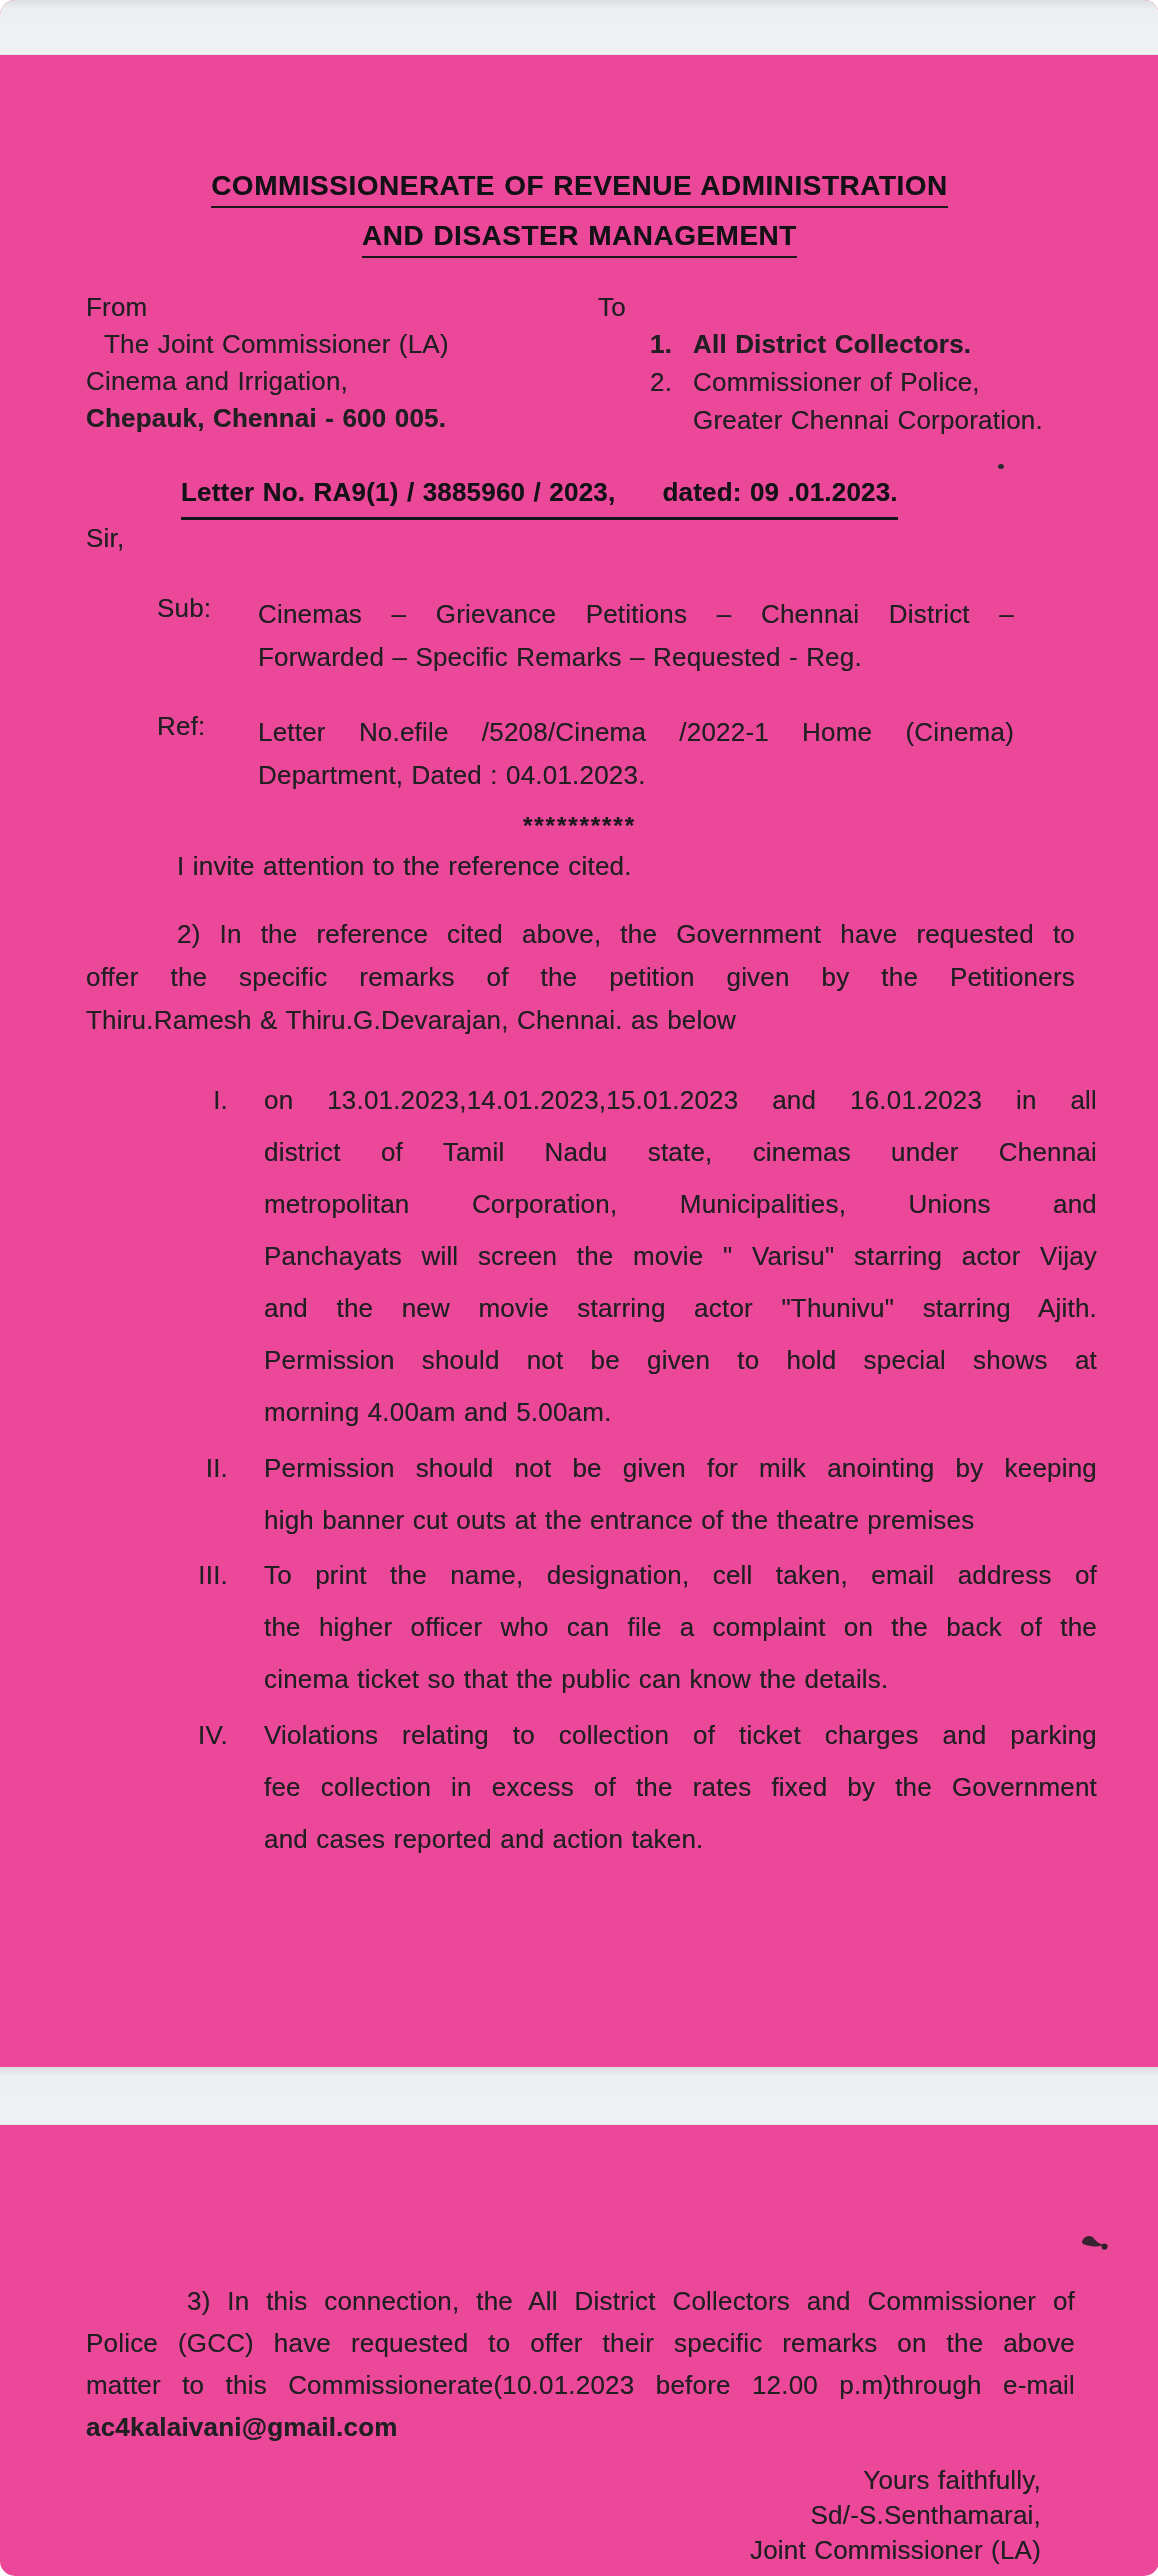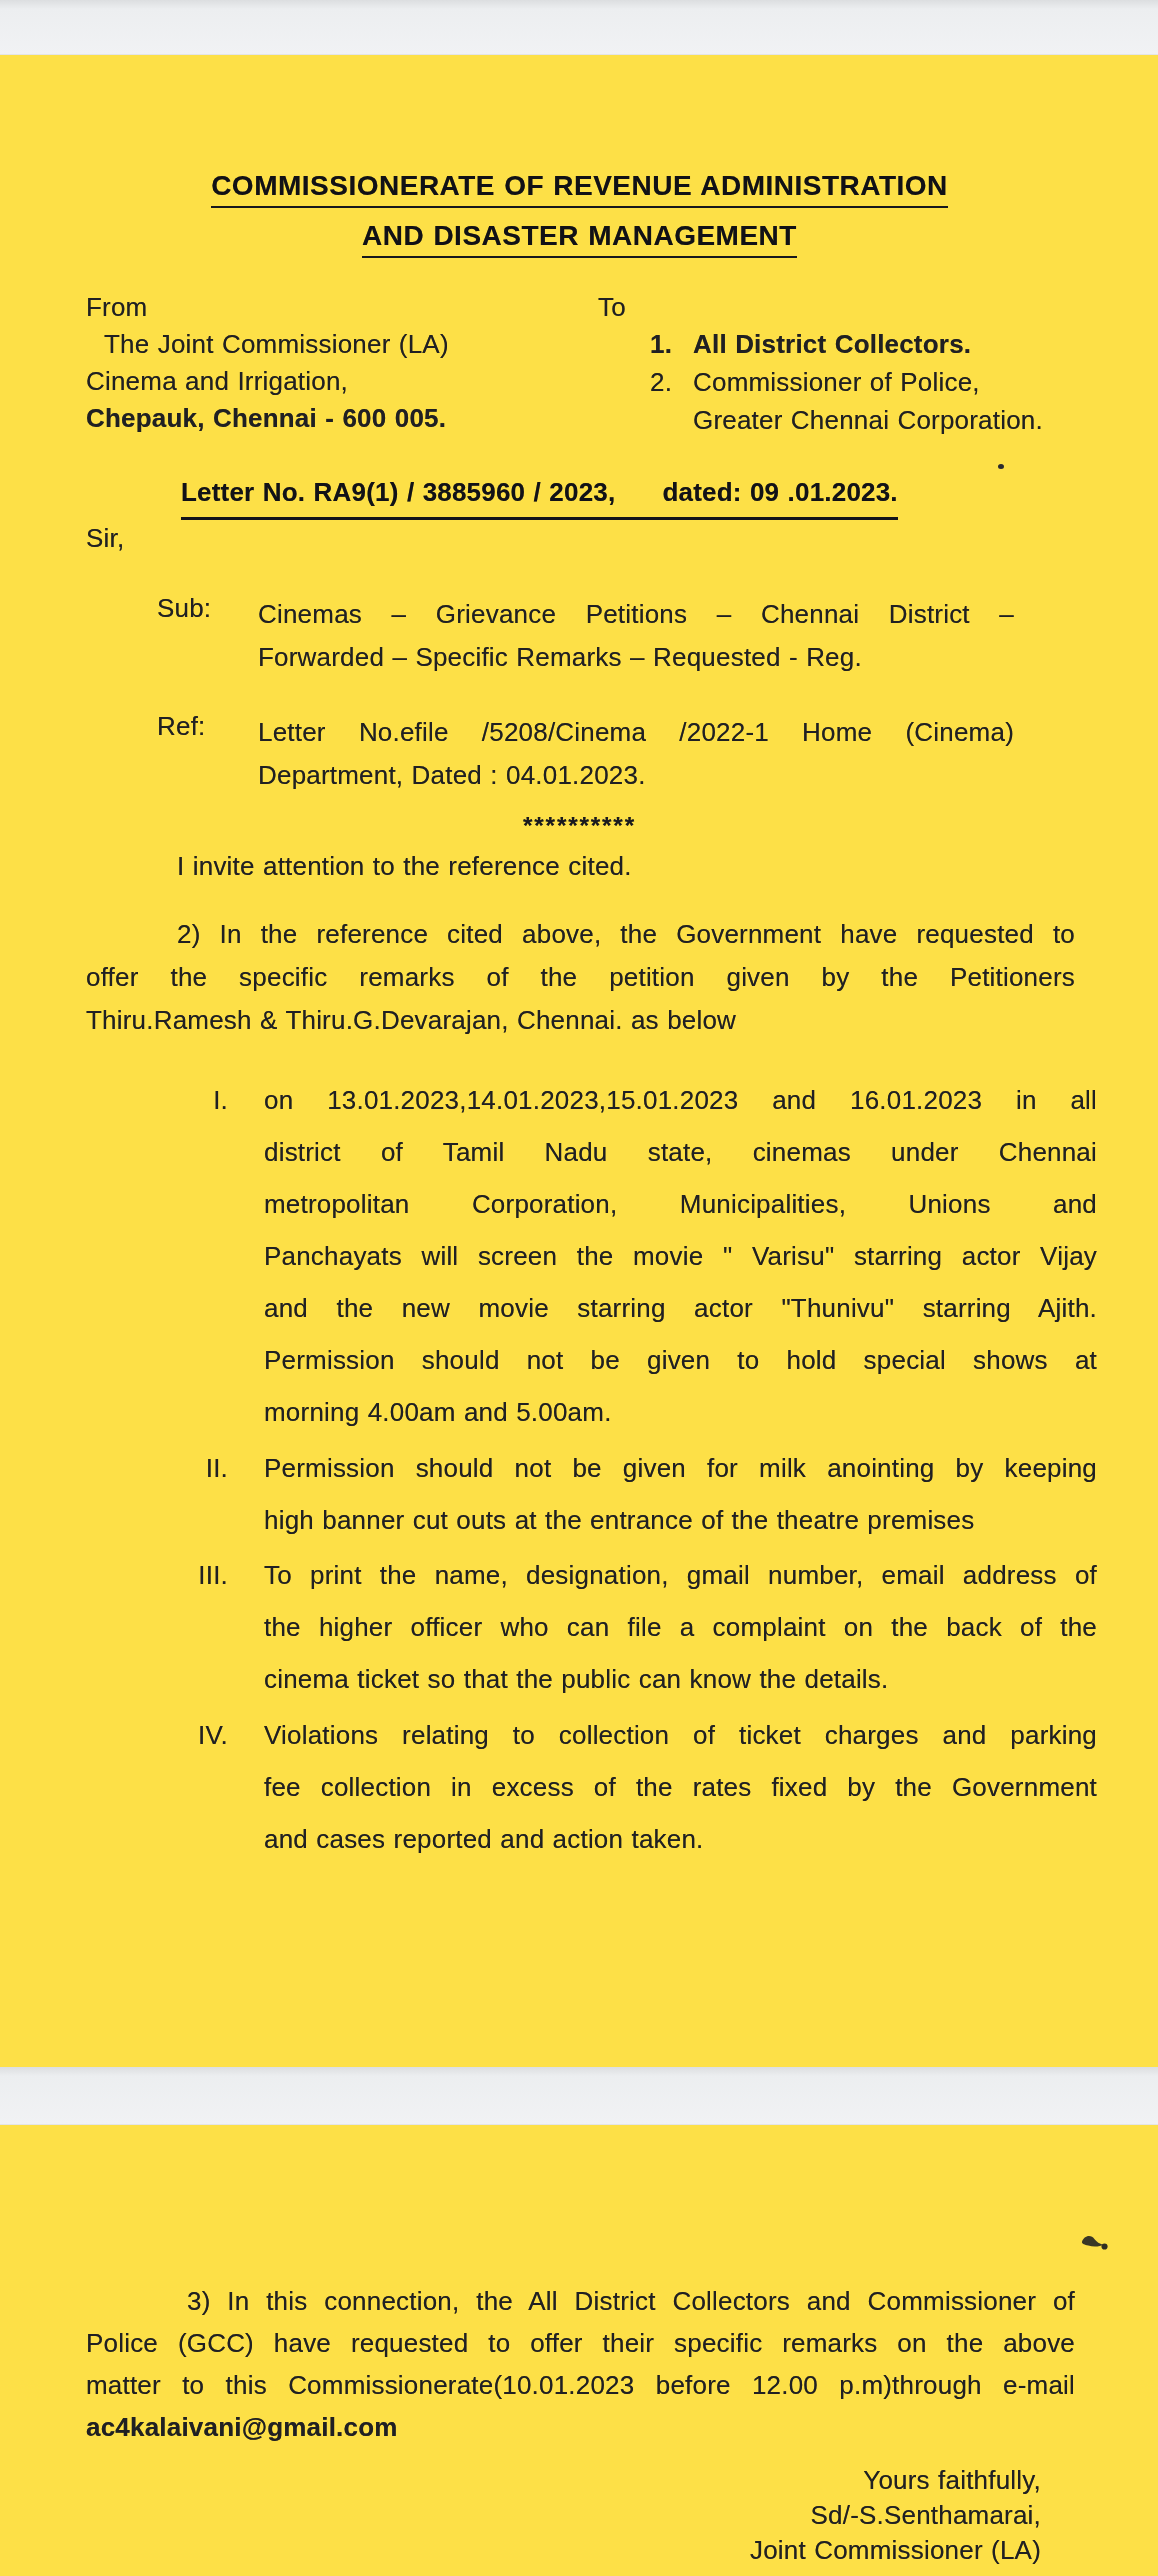--- a/index.html
+++ b/index.html
@@ -1,19 +1,19 @@
 <!DOCTYPE html>
 <html style="font-size:14.5px"><head>
 <meta charset="utf-8">
 <style>
   html,body{margin:0;padding:0;background:#ffffff;}
   .canvas{
-    position:relative;width:1159px;height:2576px;background:#fde047;overflow:hidden;
+    position:relative;width:1159px;height:2576px;background:#ec4899;overflow:hidden;
     font-family:"Liberation Sans","DejaVu Sans",sans-serif;
-    font-size:26px;color:#202023;letter-spacing:0.2px;word-spacing:0.9px;
+    font-size:26px;color:#202023;letter-spacing:0.2px;word-spacing:0.9px;border-radius:15px;
   }
   .scan{position:absolute;inset:0;filter:blur(0.3px);text-shadow:0 0 0.5px rgba(20,20,25,.5);}
   .abs{position:absolute;}
   .gap-band{
     position:absolute;left:0;width:1159px;
     background:linear-gradient(180deg,#dcdee0 0,#eceef0 9px,#f1f2f4 100%);
     border-bottom:0.9px solid #e3e5e7;
   }
   .title-line{width:100%;text-align:center;font-weight:700;font-size:28px;color:#111116;letter-spacing:0.5px;}
   .ul{display:inline-block;border-bottom:2.7px solid #17171c;padding-bottom:3.6px;}
@@ -118,21 +118,21 @@
         <div class="num">II.</div>
         <div class="txt">
           <div class="line stretch">Permission should not be given for milk anointing by keeping</div>
           <div class="line">high banner cut outs at the entrance of the theatre premises</div>
         </div>
       </div>
 
       <div class="li">
         <div class="num">III.</div>
         <div class="txt">
-          <div class="line stretch">To print the name, designation, gmail number, email address of</div>
+          <div class="line stretch">To print the name, designation, cell taken, email address of</div>
           <div class="line stretch">the higher officer who can file a complaint on the back of the</div>
           <div class="line">cinema ticket so that the public can know the details.</div>
         </div>
       </div>
 
       <div class="li">
         <div class="num">IV.</div>
         <div class="txt">
           <div class="line stretch">Violations relating to collection of ticket charges and parking</div>
           <div class="line stretch">fee collection in excess of the rates fixed by the Government</div>

